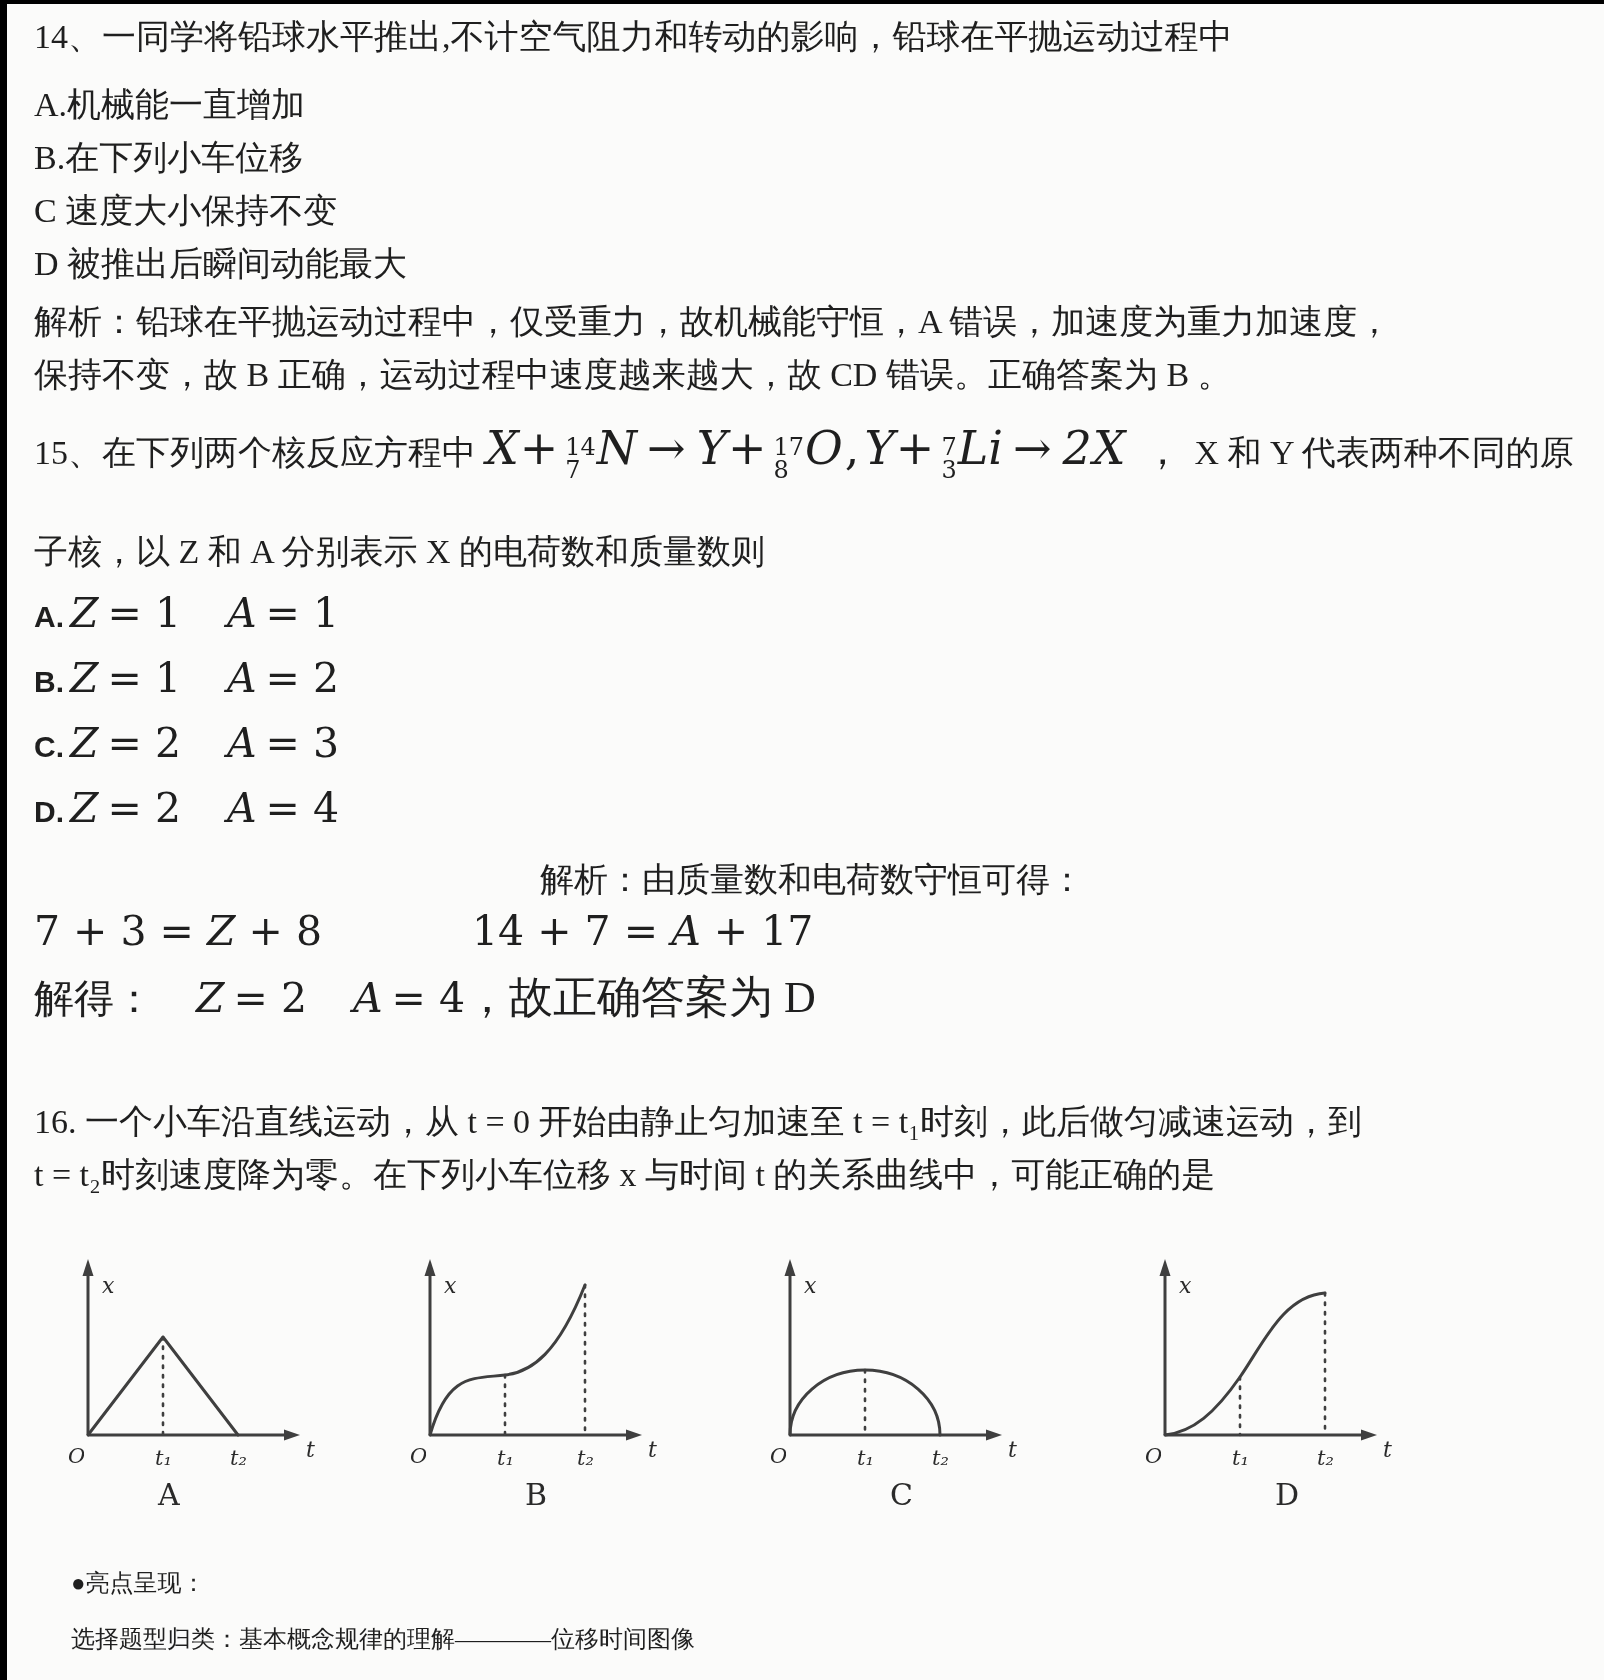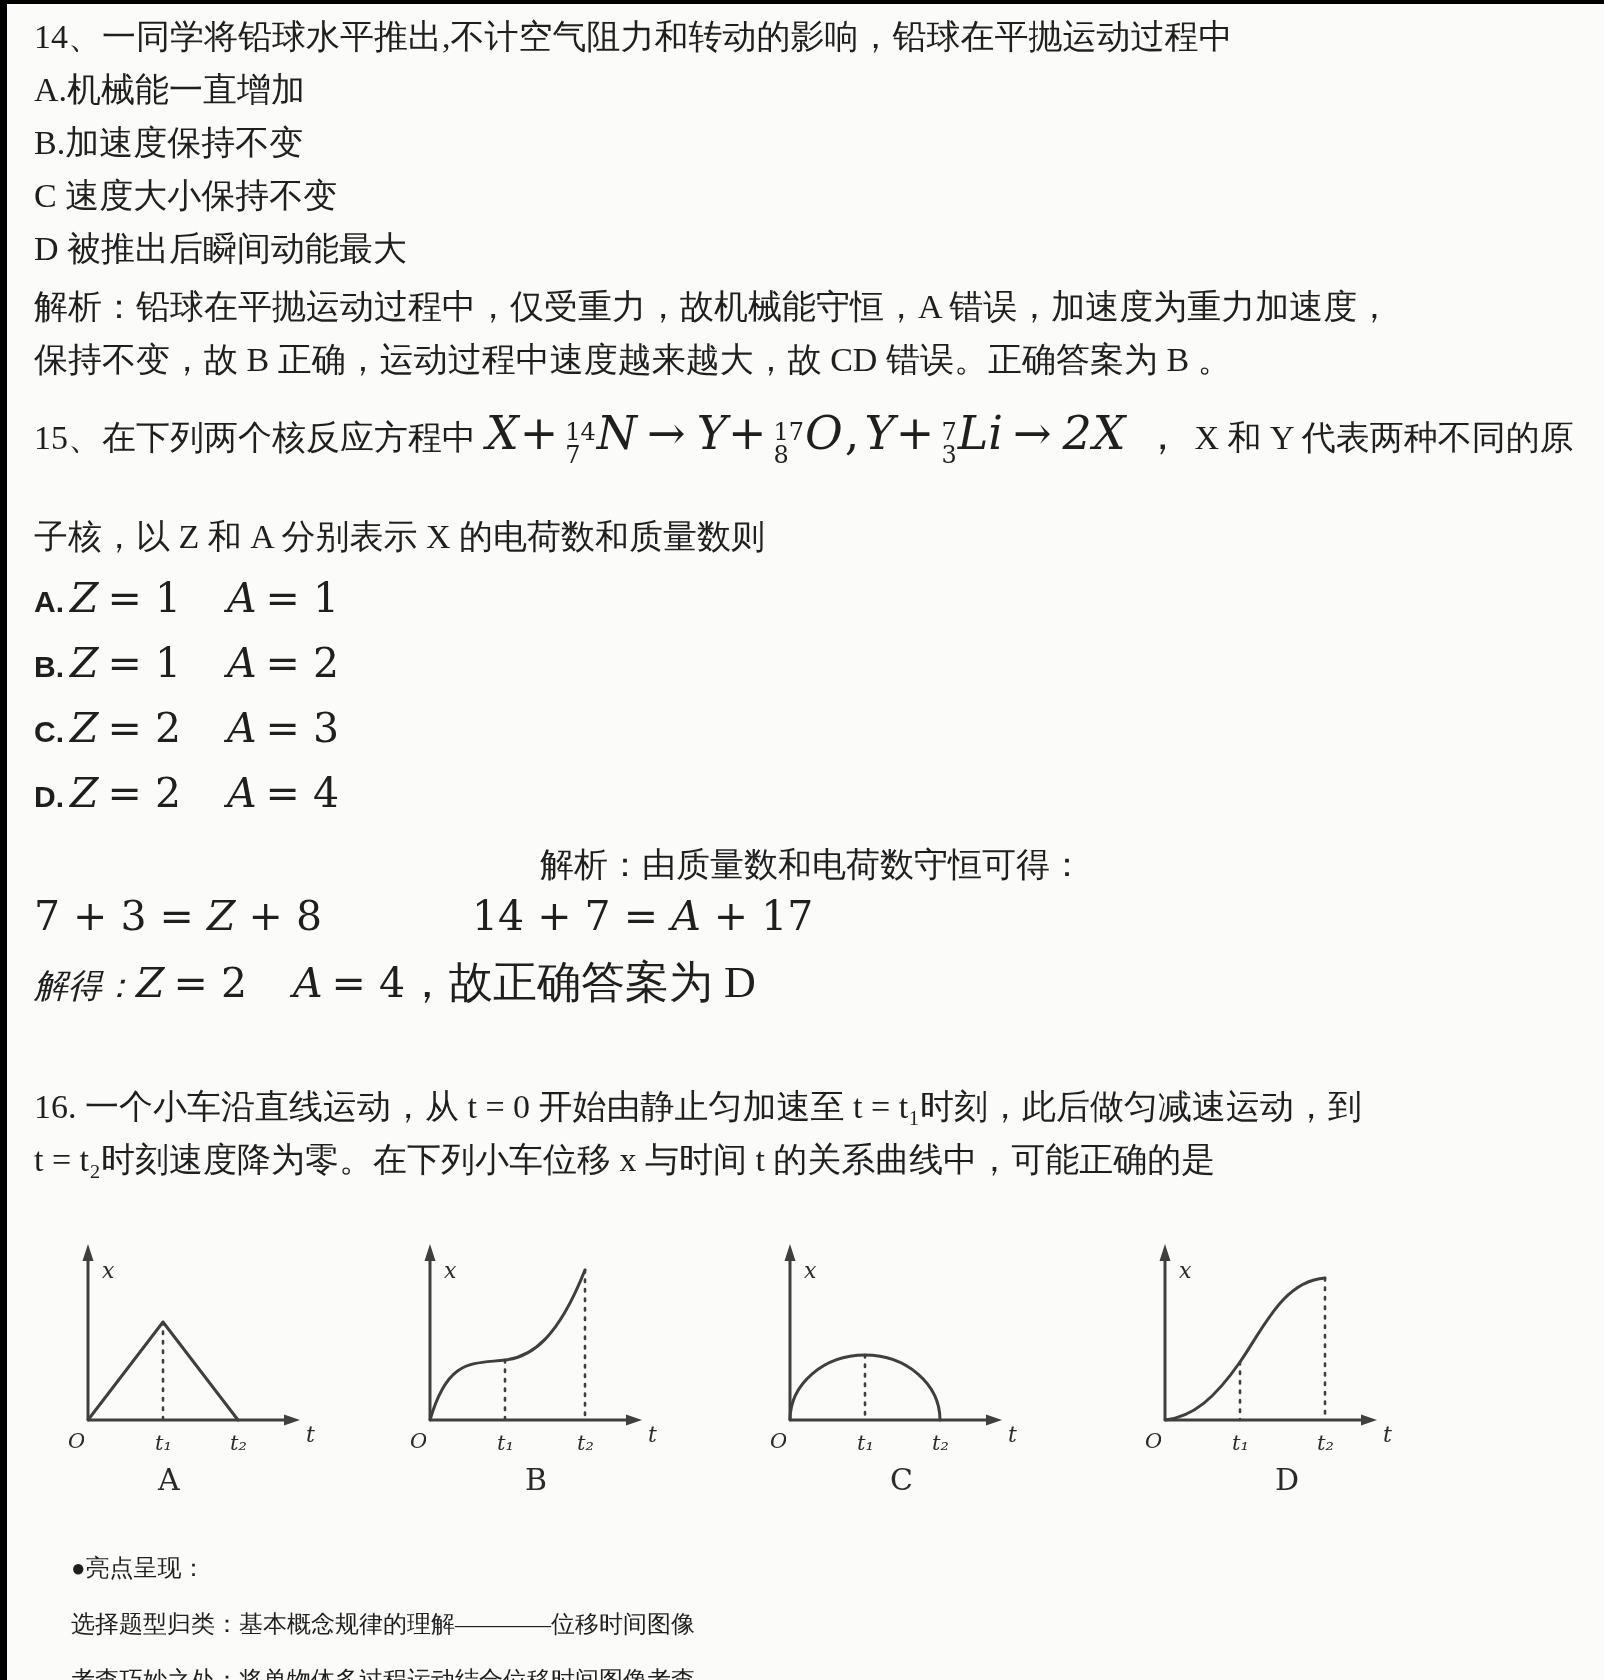--- a/index.html
+++ b/index.html
@@ -6,21 +6,21 @@
   body{
     width:1604px;height:1680px;position:relative;overflow:hidden;
     background:#fbfbfa;color:#1f1f1f;
     font-family:"Liberation Serif","DejaVu Serif",serif;
   }
   .edge-top{position:absolute;left:0;top:0;width:100%;height:4px;background:#000;}
   .edge-left{position:absolute;left:0;top:0;width:7px;height:100%;background:#000;}
   .content{position:absolute;left:34px;top:10px;right:14px;}
   .line{font-size:34px;line-height:53px;white-space:pre-wrap;}
   
-  .q14-options{}
+  .q14-options{margin-top:15px;}
   .q14-analysis{margin-top:5px;}
   
   .q15{margin-top:20px;}
   .q15-stem{display:flex;align-items:baseline;height:78px;white-space:nowrap;}
   .equation{font-family:"DejaVu Serif",serif;font-size:46px;font-style:italic;margin-left:10px;}
   .eq-t{letter-spacing:1px;}
   .eq-t.arrow{font-style:normal;margin:0 10px;}
   .eq-t.sep{font-style:normal;margin:0 4px 0 2px;}
   .ss-stack{display:inline-block;vertical-align:-14px;line-height:.95;font-size:24px;font-style:normal;text-align:left;margin:0 1px 0 6px;}
   .ss-stack span{display:block;}
@@ -31,21 +31,21 @@
   .q15-opt{line-height:57px;white-space:nowrap;}
   .opt-label{font-family:"Liberation Sans",sans-serif;font-size:30px;font-weight:600;margin-right:6px;}
   .mvar{font-family:"DejaVu Serif",serif;font-style:italic;font-size:41px;}
   .meq{font-family:"DejaVu Serif",serif;font-size:41px;margin-left:9px;}
   .mgap{display:inline-block;width:46px;}
   .q15-analysis-intro{margin-top:8px;text-align:center;}
   .q15-eqline{line-height:50px;white-space:nowrap;}
   .meq2{font-family:"DejaVu Serif",serif;font-size:41px;}
   .eq2-offset{margin-left:150px;}
   .q15-conclusion{margin-top:8px;line-height:50px;white-space:nowrap;}
-  .con-prefix{font-size:34px;font-style:italic;}
+  .con-prefix{font-size:40px;margin-right:42px;}
   .con-suffix{font-size:44px;}
   
   .q16{margin-top:63px;}
   
   .graphs-row{position:relative;height:270px;margin-top:44px;}
   .graph{position:absolute;top:0;width:270px;height:270px;}
   .g-a{left:24px;}  .g-b{left:366px;}  .g-c{left:726px;}  .g-d{left:1101px;}
   .axis{stroke:#3f3f3f;stroke-width:3;fill:none;}
   .curve{stroke:#3f3f3f;stroke-width:3;fill:none;stroke-linejoin:round;stroke-linecap:round;}
   .dotted{stroke:#3f3f3f;stroke-width:2.6;fill:none;stroke-dasharray:2.5 7;stroke-linecap:round;}
@@ -62,21 +62,21 @@
 
 <div class="edge-top"></div>
 <div class="edge-left"></div>
 
 <div class="content">
 
   <section>
     <div class="line">14、一同学将铅球水平推出,不计空气阻力和转动的影响，铅球在平抛运动过程中</div>
     <div class="q14-options">
       <div class="line">A.机械能一直增加</div>
-      <div class="line">B.加速度保持不变</div>
+      <div class="line">B.在下列小车位移</div>
       <div class="line">C 速度大小保持不变</div>
       <div class="line">D 被推出后瞬间动能最大</div>
     </div>
     <div class="q14-analysis">
       <div class="line">解析：铅球在平抛运动过程中，仅受重力，故机械能守恒，A 错误，加速度为重力加速度，</div>
       <div class="line">保持不变，故 B 正确，运动过程中速度越来越大，故 CD 错误。正确答案为 B 。</div>
     </div>
   </section>
 
   <section class="q15">

